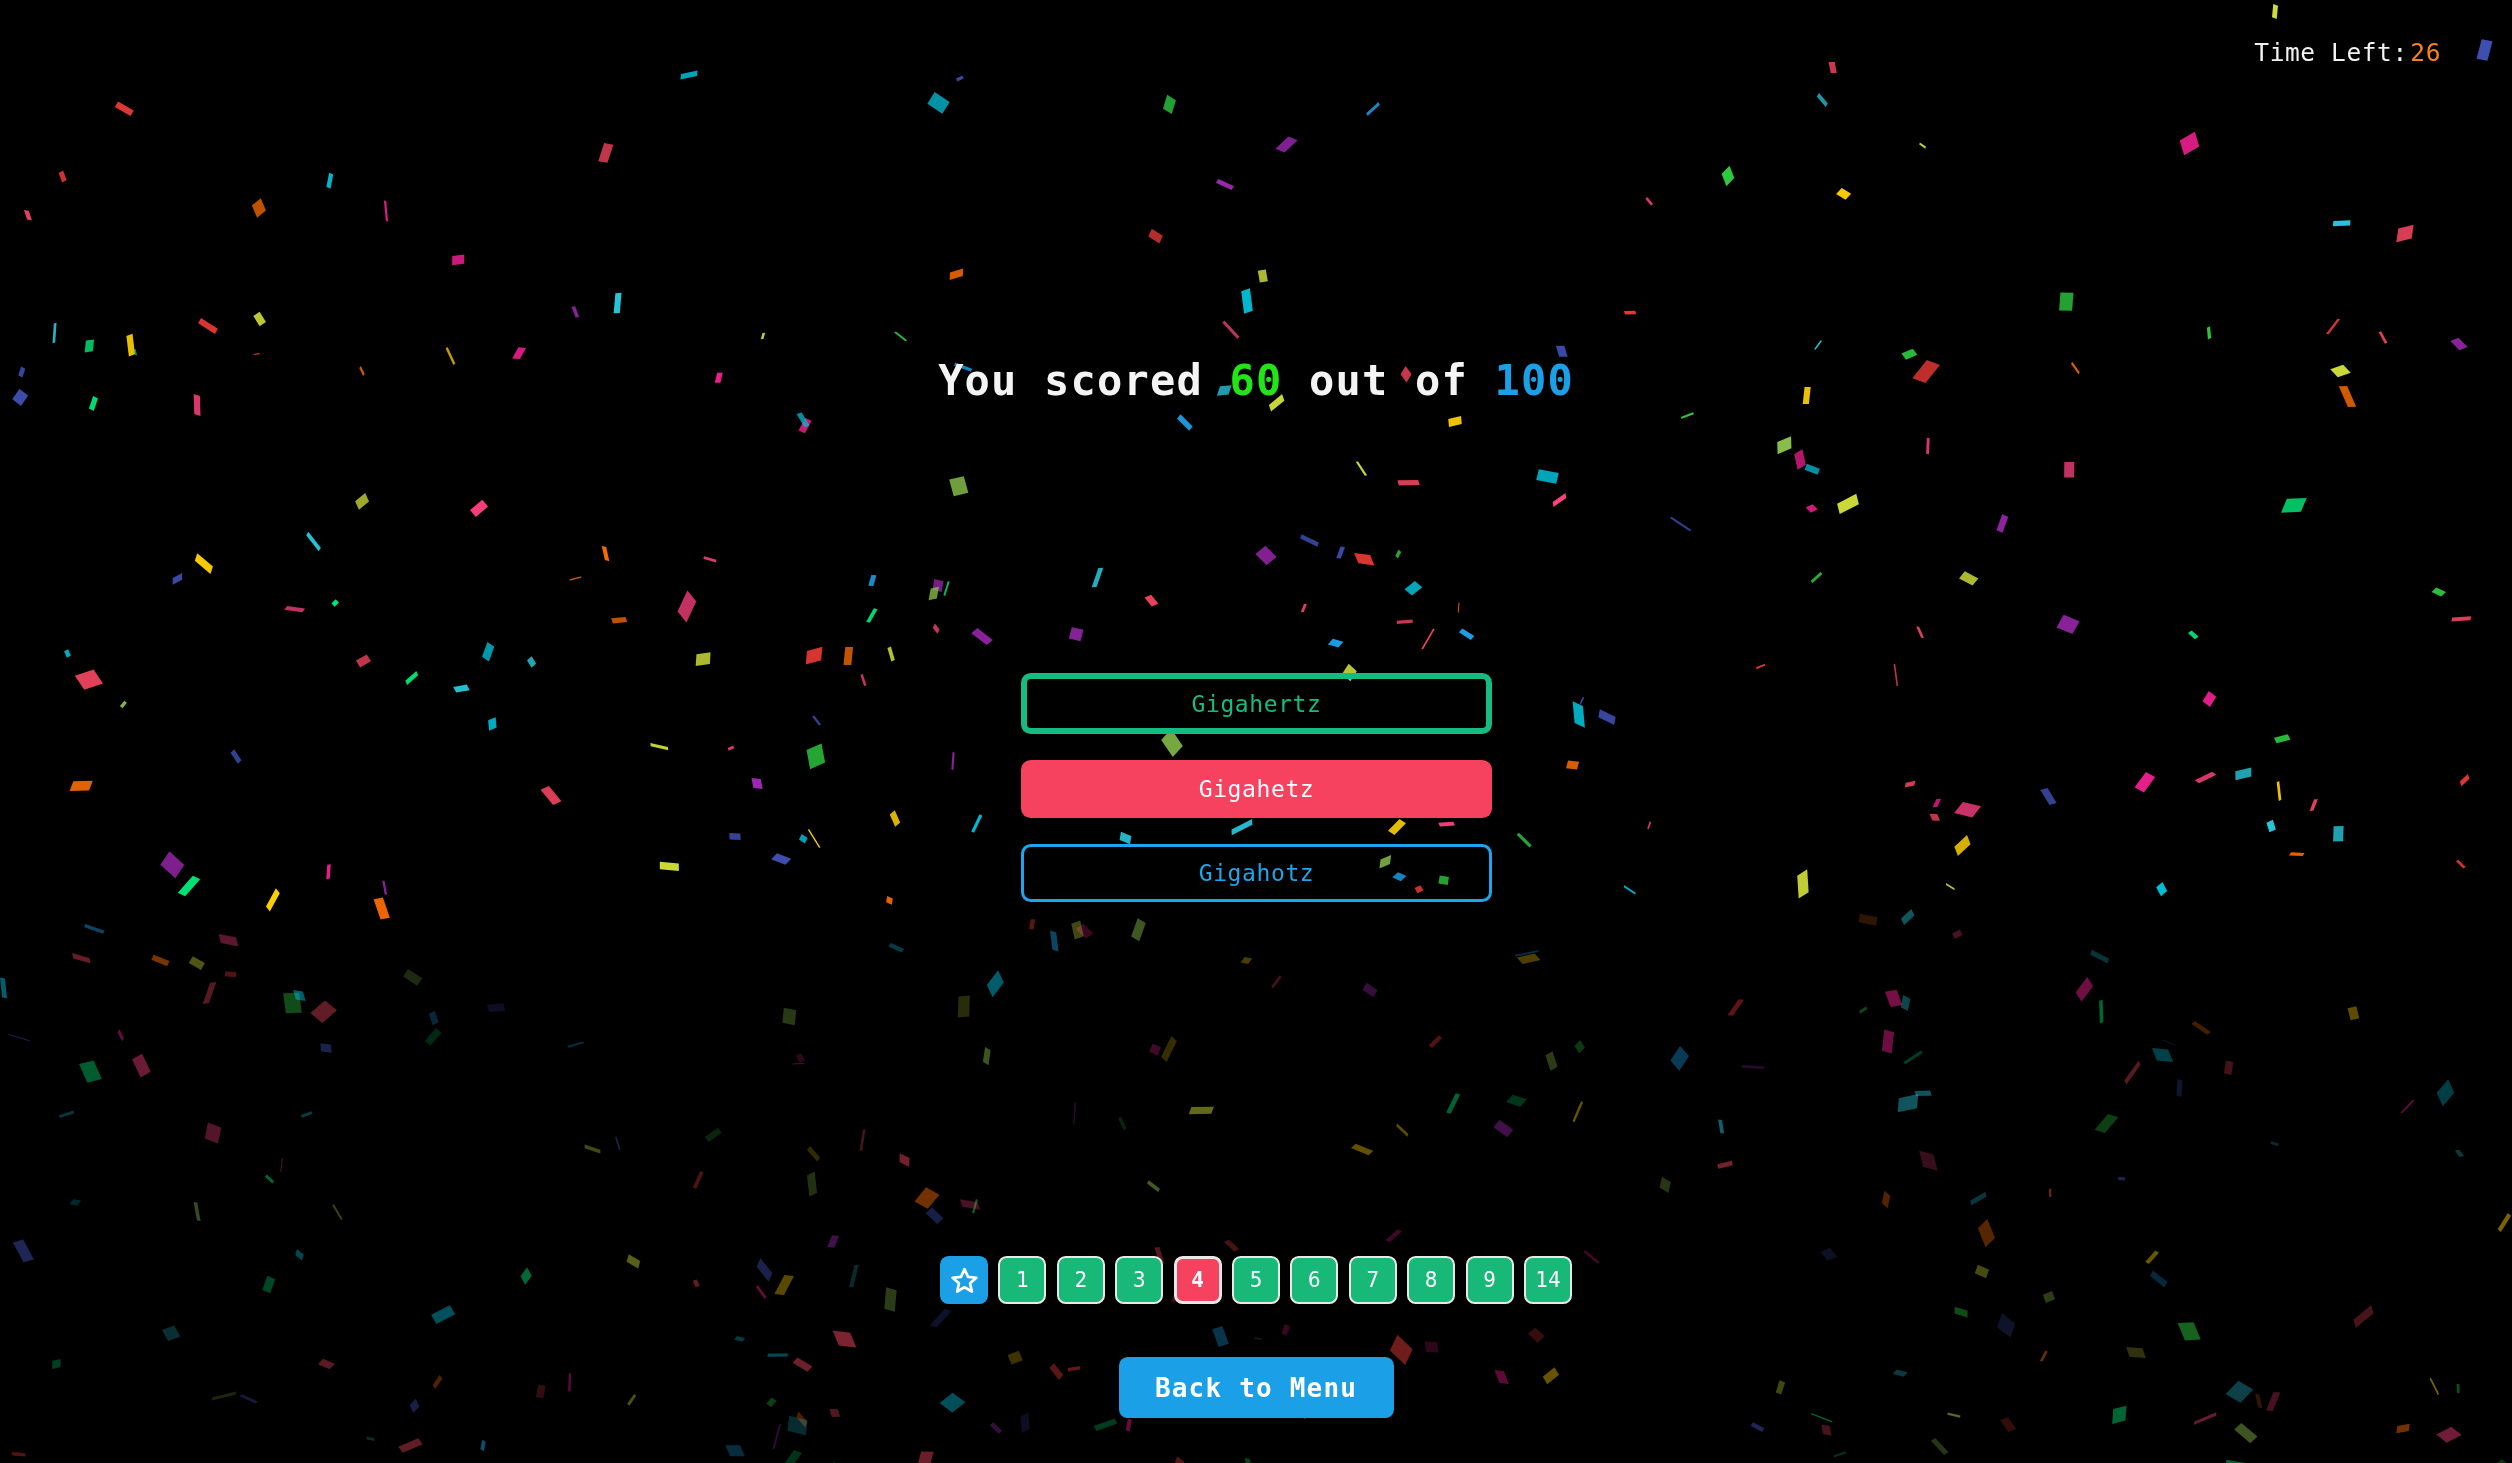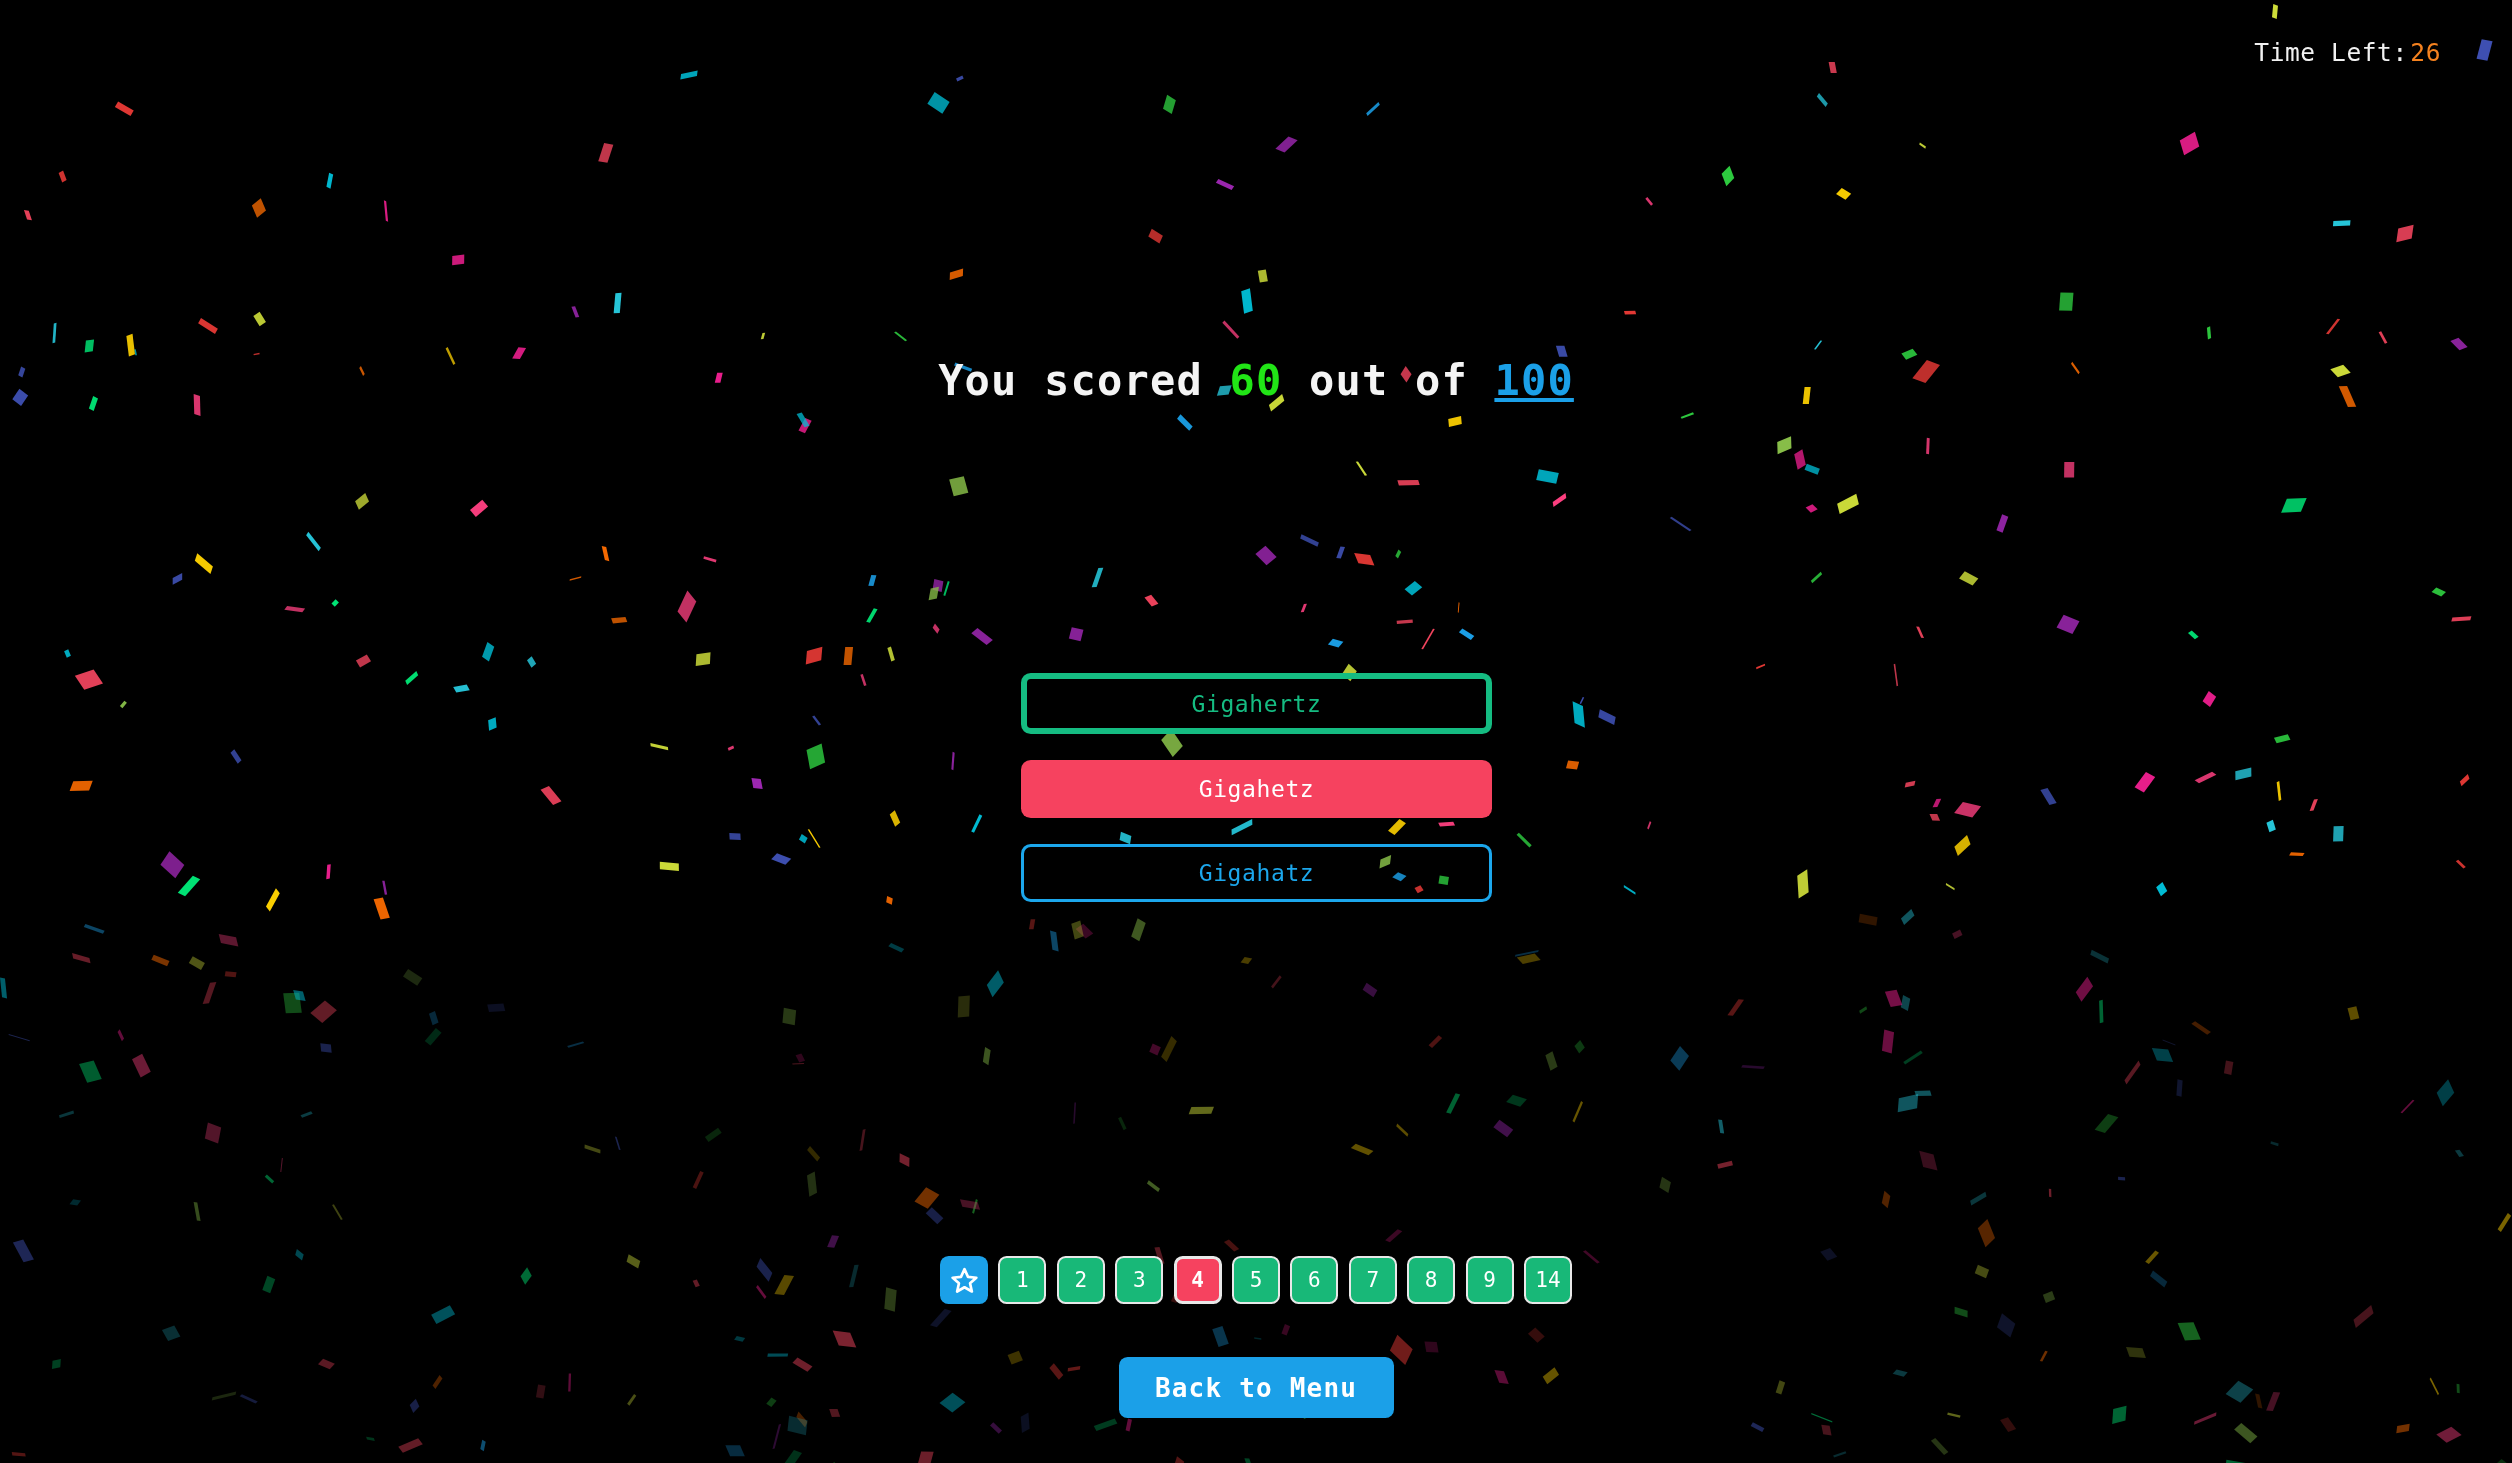--- a/index.html
+++ b/index.html
@@ -62,21 +62,21 @@
     left: 0;
     width: 2512px;
     text-align: center;
     font-size: 42px;
     font-weight: bold;
     letter-spacing: 1.2px;
     color: #f4f4f4;
     white-space: nowrap;
   }
   #score-line .score-earned { color: #21e516; }
-  #score-line .score-total  { color: #1ba0e8; text-decoration: underline; }
+  #score-line .score-total  { color: #1ba0e8; }
 
   #question-text {
     position: absolute;
     top: 506px;
     left: 0;
     width: 2512px;
     text-align: center;
     font-size: 29px;
     font-weight: bold;
     letter-spacing: 0.6px;
@@ -642,21 +642,21 @@
 
 
   <div id="options">
     <button class="option-btn option-correct">
       <span class="option-label">Gigahertz</span>
     </button>
     <button class="option-btn option-wrong">
       <span class="option-label">Gigahetz</span>
     </button>
     <button class="option-btn option-neutral">
-      <span class="option-label">Gigahatz</span>
+      <span class="option-label">Gigahotz</span>
     </button>
   </div>
 
   <div id="q-nav">
     <button class="nav-btn nav-summary">
       <span>
         <svg viewBox="0 0 24 24" xmlns="http://www.w3.org/2000/svg">
           <path d="M12 2.6 L14.9 9.0 L21.8 9.7 L16.6 14.3 L18.1 21.1 L12 17.6 L5.9 21.1 L7.4 14.3 L2.2 9.7 L9.1 9.0 Z" fill="none" stroke="#ffffff" stroke-width="2.2" stroke-linejoin="round"></path>
         </svg>
       </span>

